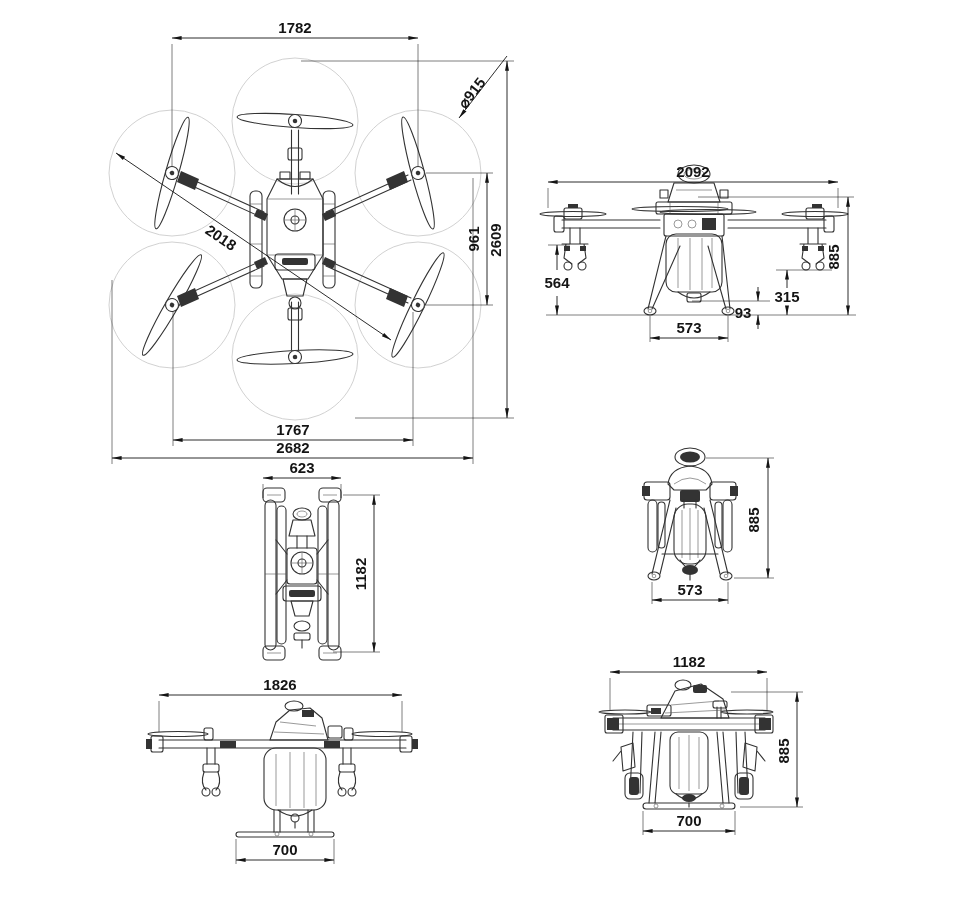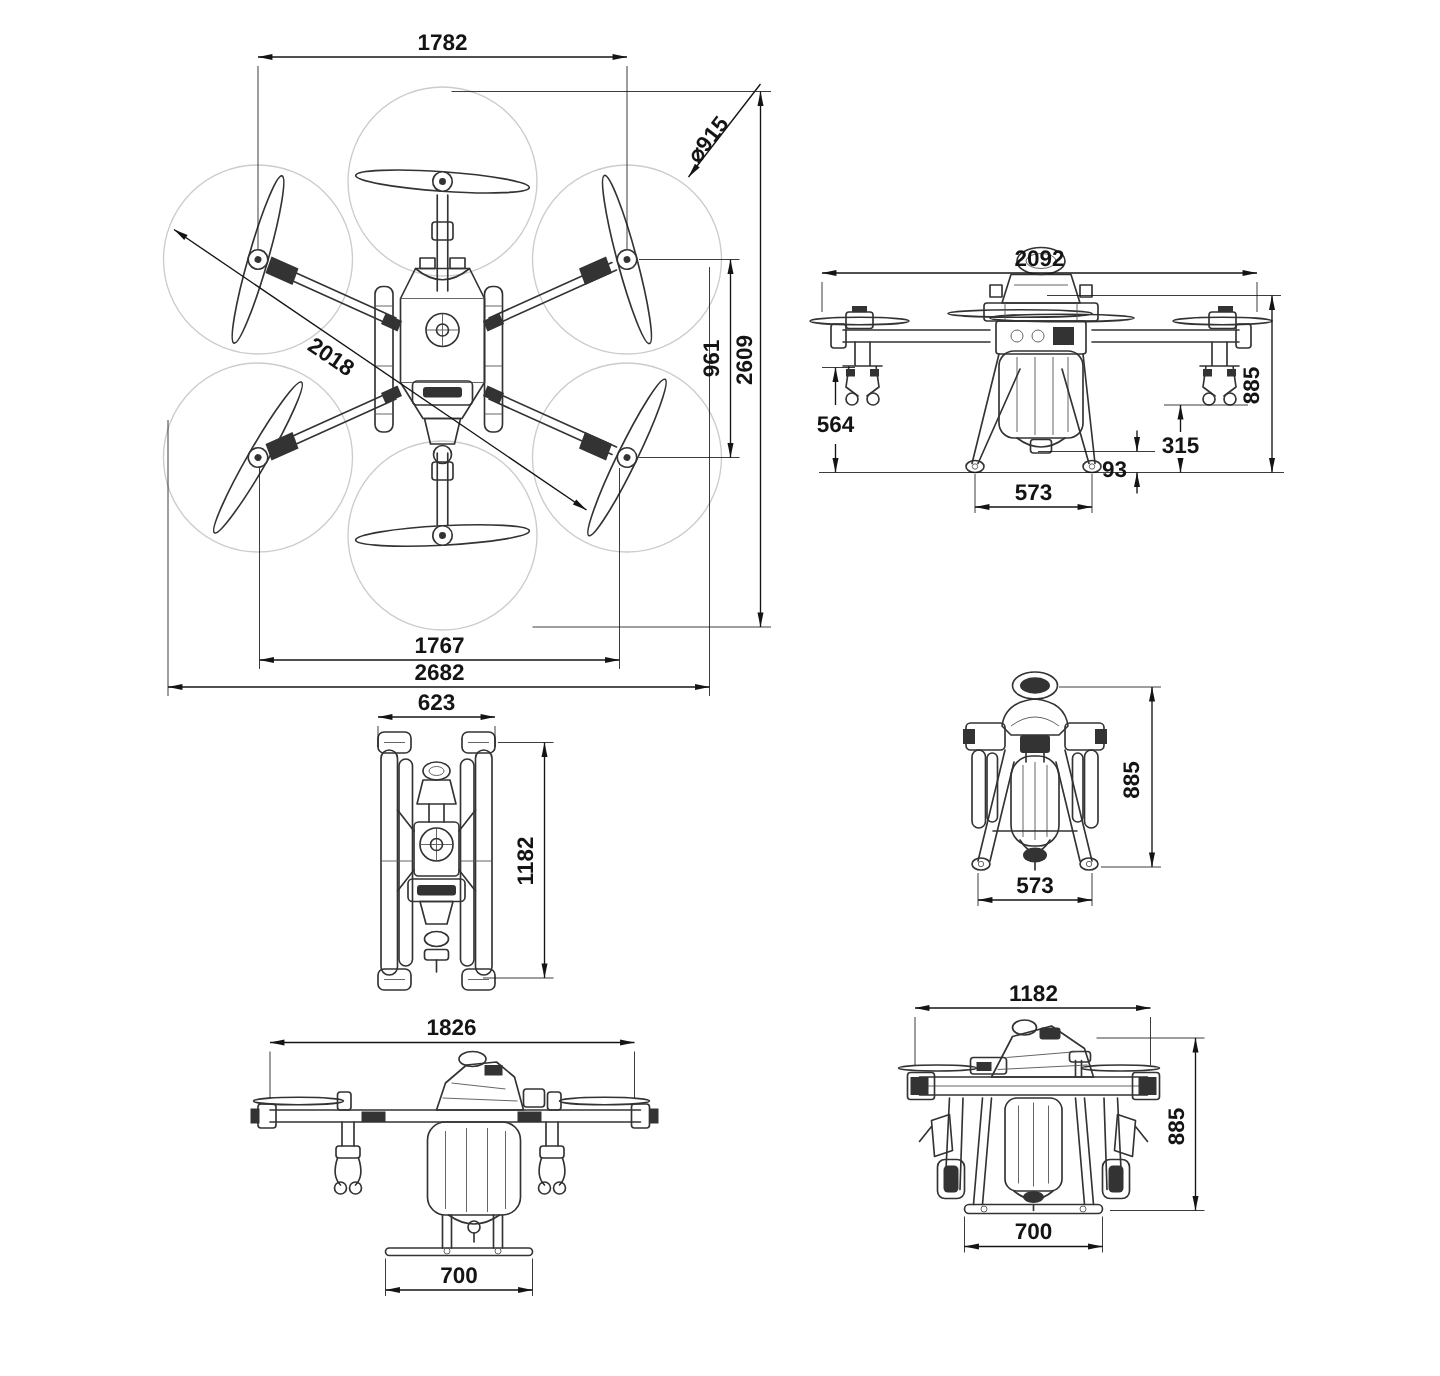--- a/index.html
+++ b/index.html
@@ -219,21 +219,21 @@
       </g>
       <g>
         <line class="ext" x1="110" y1="156" x2="110" y2="182"></line>
         <line class="ext" x1="188" y1="156" x2="188" y2="182"></line>
         <line class="dim" x1="110" y1="178" x2="188" y2="178" marker-start="url(#arw)" marker-end="url(#arw)"></line>
         <text class="dimtxt" x="149" y="173" text-anchor="middle">573</text>
       </g>
     </svg>
   </div>
 
-  <div class="view" style="left:225px;top:462px">
+  <div class="view" style="left:236px;top:462px">
     <svg width="175" height="205" viewBox="0 0 175 205">
       <g>
         <rect x="27" y="26" width="22" height="14" rx="4" class="art"></rect>
         <rect x="83" y="26" width="22" height="14" rx="4" class="art"></rect>
         <rect x="27" y="184" width="22" height="14" rx="4" class="art"></rect>
         <rect x="83" y="184" width="22" height="14" rx="4" class="art"></rect>
         <path class="thin" d="M31,33 H45 M87,33 H101 M31,191 H45 M87,191 H101"></path>
         <rect x="29" y="38" width="11" height="150" rx="5.5" class="art"></rect>
         <rect x="41" y="44" width="9" height="138" rx="4.5" class="art"></rect>
         <rect x="92" y="38" width="11" height="150" rx="5.5" class="art"></rect>
@@ -306,21 +306,21 @@
       </g>
       <g>
         <line class="ext" x1="34" y1="140" x2="34" y2="162"></line>
         <line class="ext" x1="110" y1="140" x2="110" y2="162"></line>
         <line class="dim" x1="34" y1="158" x2="110" y2="158" marker-start="url(#arw)" marker-end="url(#arw)"></line>
         <text class="dimtxt" x="72" y="153" text-anchor="middle">573</text>
       </g>
     </svg>
   </div>
 
-  <div class="view" style="left:165px;top:682px">
+  <div class="view" style="left:144px;top:682px">
     <svg width="310" height="195" viewBox="0 0 310 195">
       <g>
         <ellipse cx="34" cy="52" rx="30" ry="2.5" class="art"></ellipse>
         <ellipse cx="238" cy="52" rx="30" ry="2.5" class="art"></ellipse>
         <path class="art" d="M15,58 H262 M15,66 H262"></path>
         <rect x="7" y="54" width="12" height="16" rx="2" class="art"></rect>
         <rect x="256" y="54" width="12" height="16" rx="2" class="art"></rect>
         <rect x="2" y="57" width="6" height="10" class="dark"></rect>
         <rect x="268" y="57" width="6" height="10" class="dark"></rect>
         <rect x="60" y="46" width="9" height="12" rx="2" class="art"></rect>

